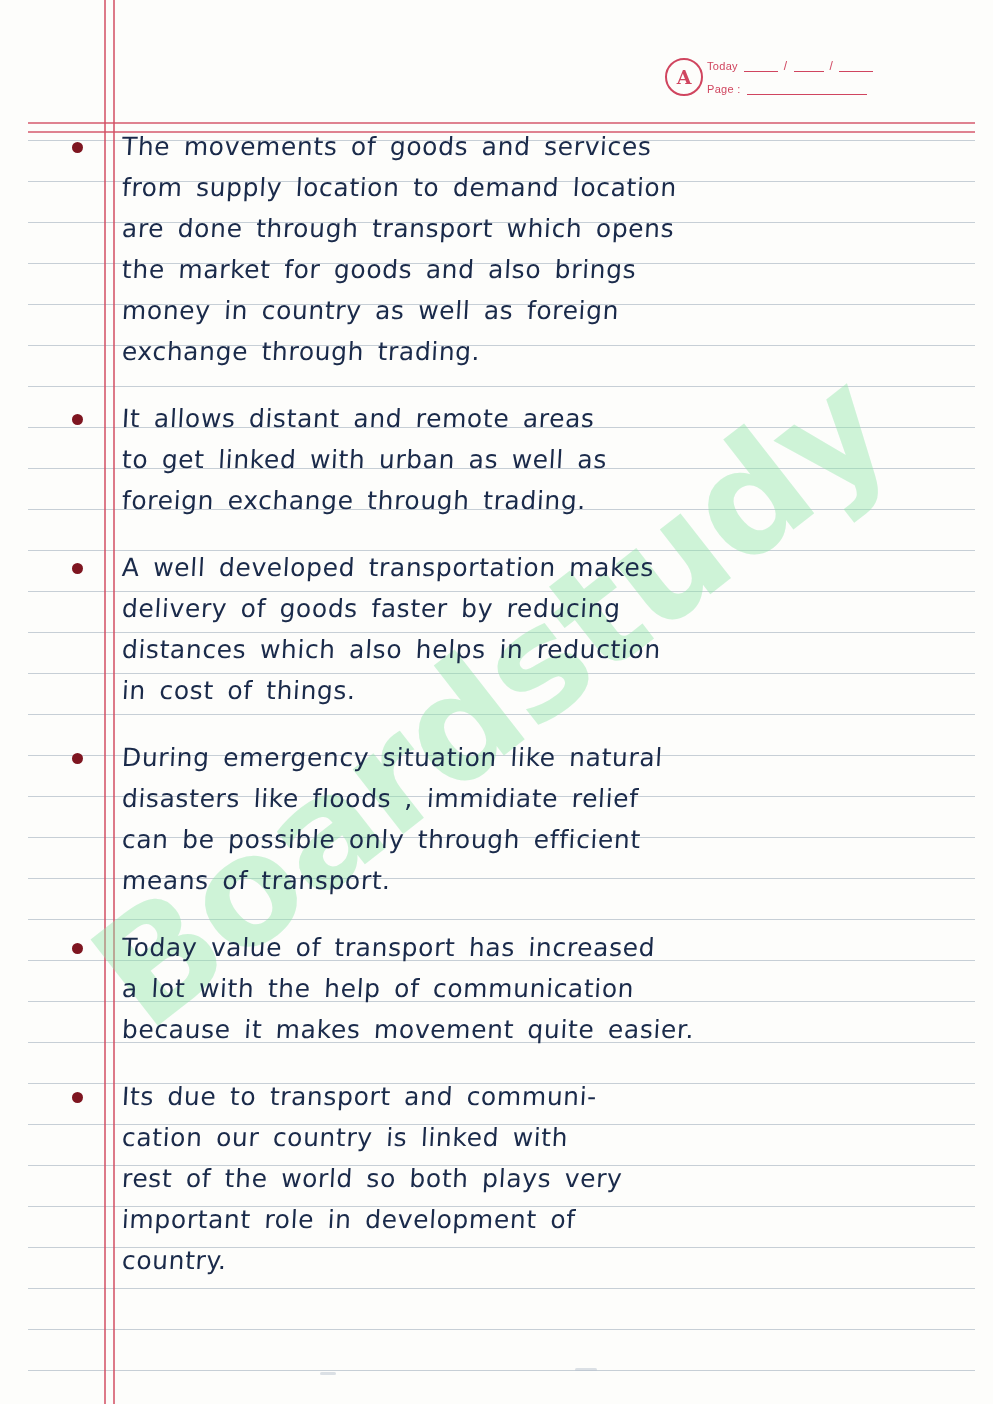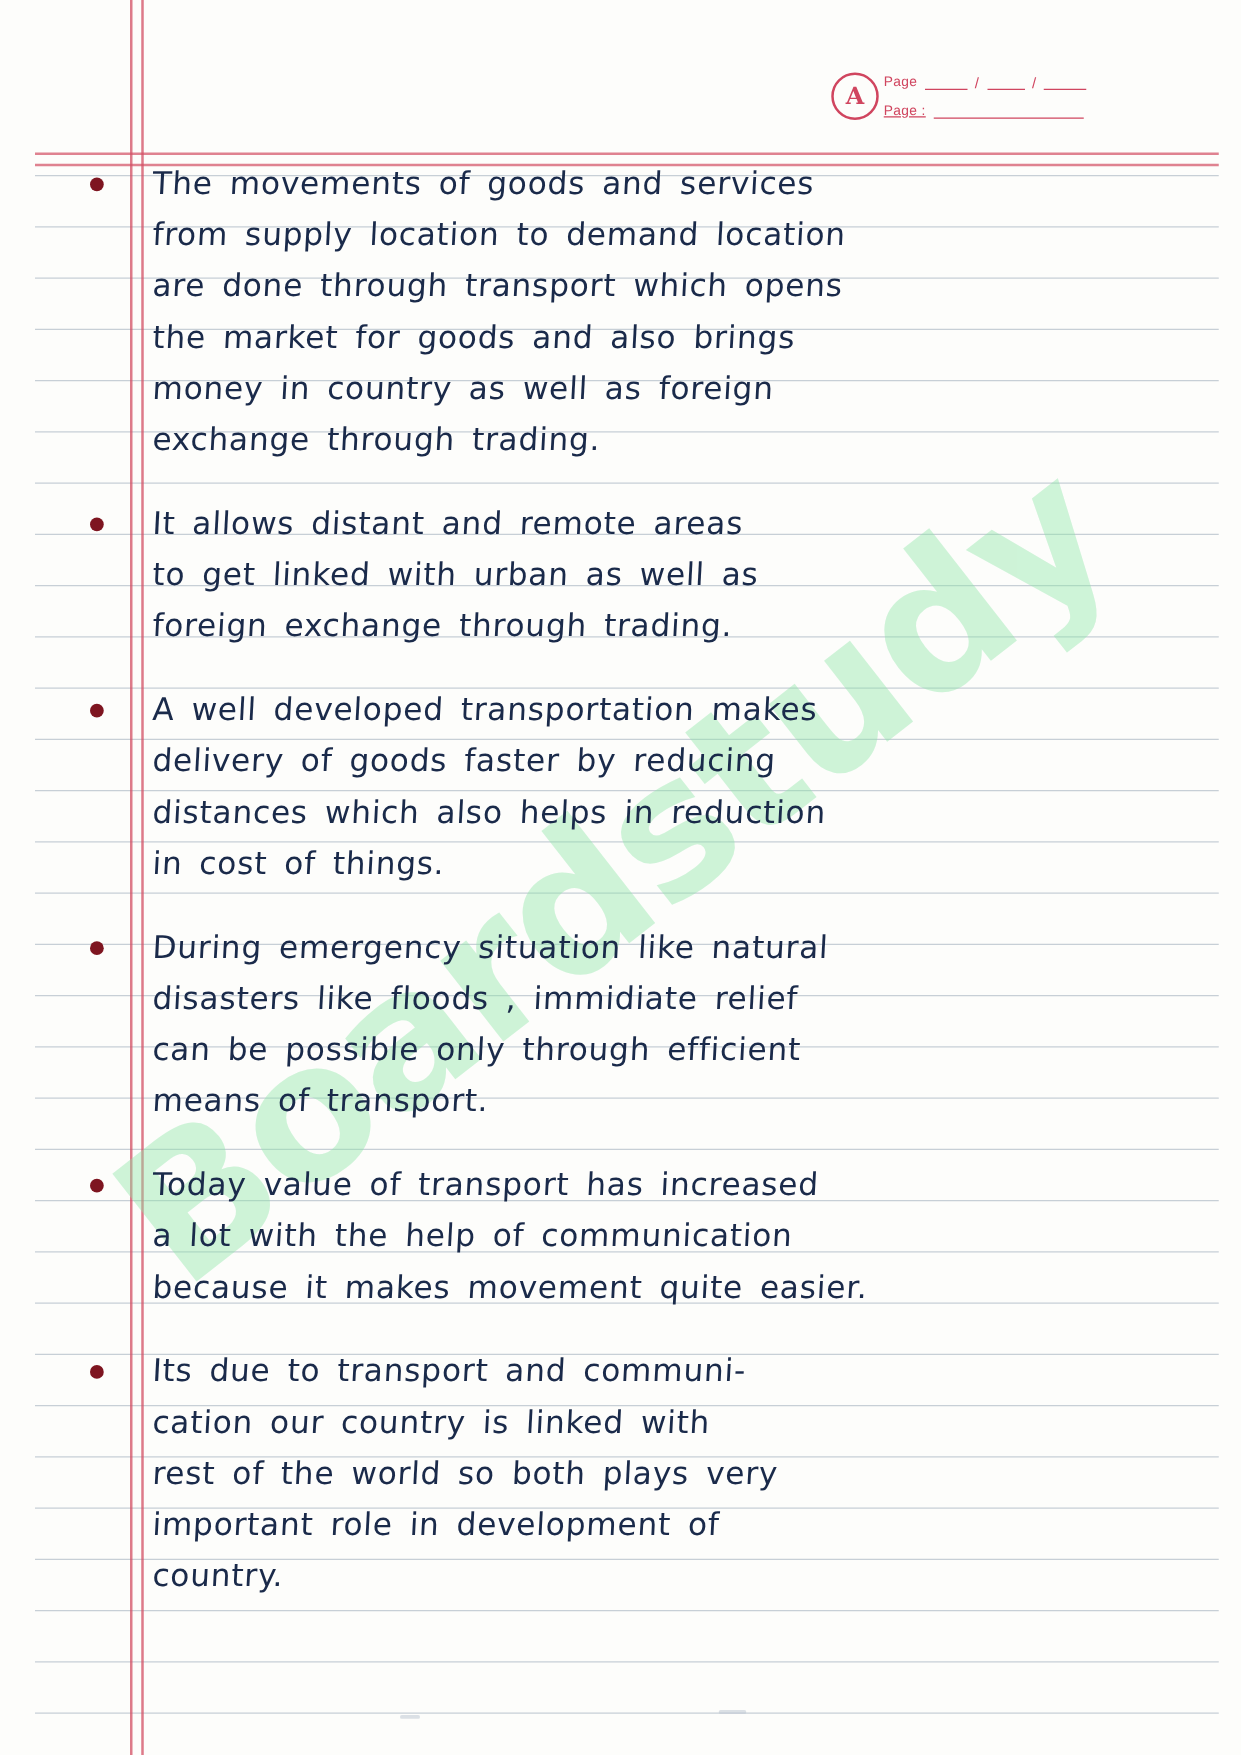--- a/index.html
+++ b/index.html
@@ -81,21 +81,21 @@
     position: absolute;
     left: 42px;
     display: flex;
     align-items: flex-end;
     gap: 6px;
     font-family: "Liberation Sans", sans-serif;
     font-size: 11px;
     letter-spacing: .3px;
   }
   .stamp-row.r1 { top: 10px; }
-  .stamp-row.r2 { top: 33px; text-decoration: underline; }
+  .stamp-row.r2 { top: 33px; }
   .stamp-underline {
     display: inline-block;
     border-bottom: 1.2px solid #d0455f;
     height: 11px;
   }
   .u-a { width: 34px; }
   .u-b { width: 30px; }
   .u-c { width: 34px; }
   .u-long { width: 120px; }
   .slash { font-size: 12px; line-height: 11px; }
@@ -204,21 +204,21 @@
     </div>
 
   <div class="top-rule" style="top:122px"></div>
   <div class="top-rule" style="top:131px"></div>
   <div class="margin-line m1"></div>
   <div class="margin-line m2"></div>
 
   <div class="header-stamp">
     <div class="stamp-logo">A</div>
     <div class="stamp-row r1">
-      <span>Page</span>
+      <span>Today</span>
       <span class="stamp-underline u-a"></span>
       <span class="slash">/</span>
       <span class="stamp-underline u-b"></span>
       <span class="slash">/</span>
       <span class="stamp-underline u-c"></span>
     </div>
     <div class="stamp-row r2">
       <span>Page :</span>
       <span class="stamp-underline u-long"></span>
     </div>

